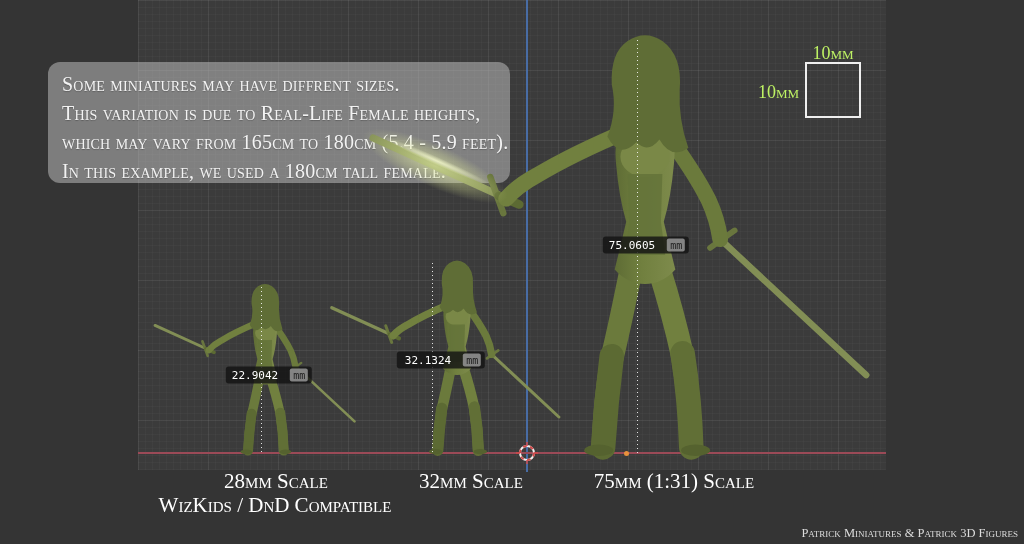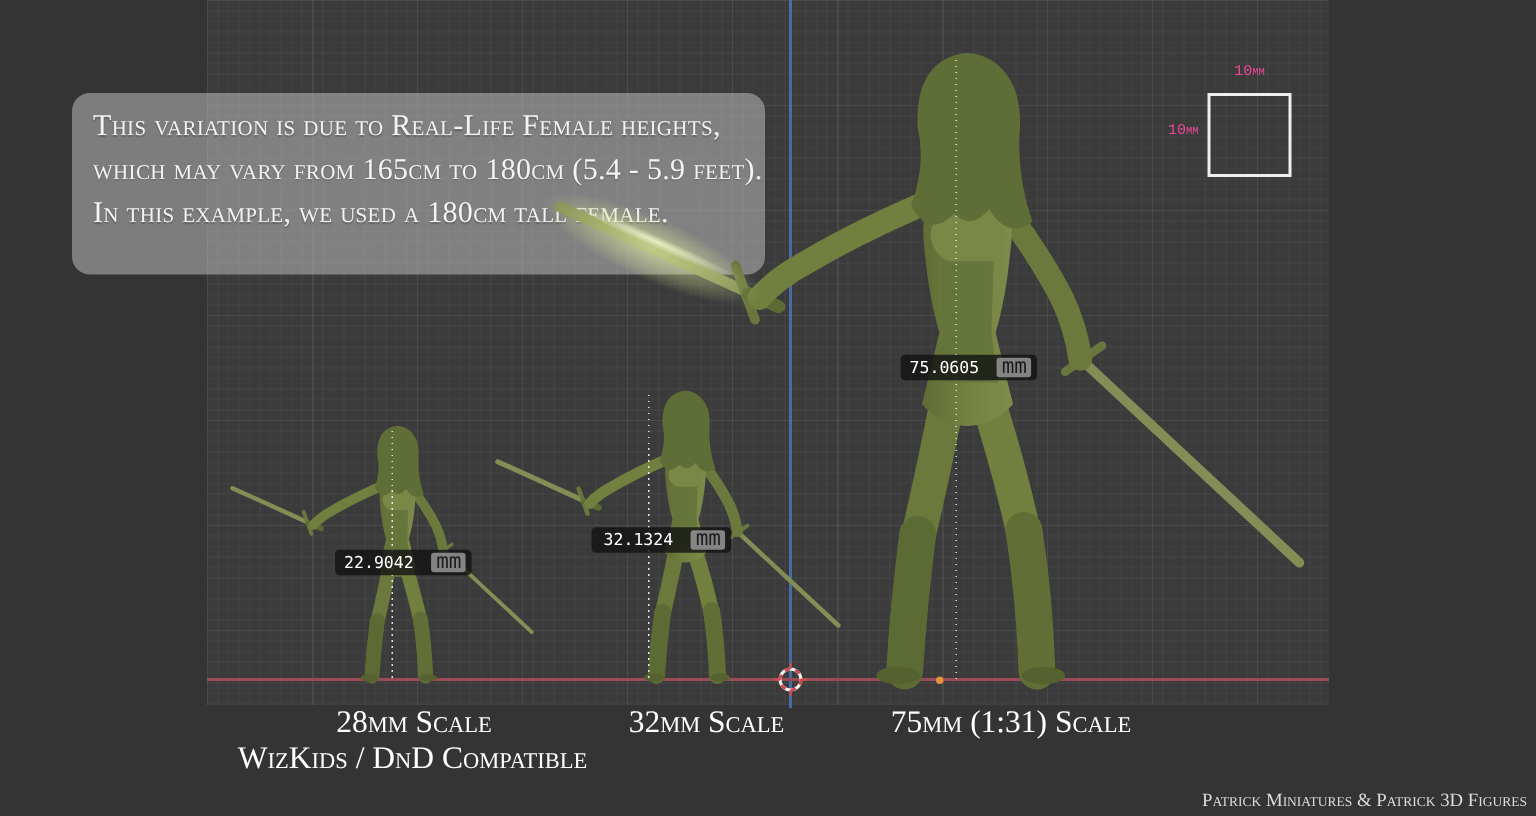--- a/index.html
+++ b/index.html
@@ -61,28 +61,28 @@
   .measure-label {
     position:absolute; transform:translate(-50%,-50%);
     font-family:"DejaVu Sans Mono", monospace;
     font-size:11px; line-height:13px; color:#fff;
     background:rgba(20,20,20,0.82);
     padding:2px 4px 2px 6px; border-radius:3px;
     white-space:nowrap;
   }
   .measure-label .unit {
     display:inline-block; background:rgba(150,150,150,0.85); color:#1d1d1d;
-    border-radius:2px; padding:0 3px; margin-left:12px; font-size:14px;
+    border-radius:2px; padding:0 3px; margin-left:12px; font-size:10px;
   }
   .lbl-28 { left:269px; top:375px; }
   .lbl-32 { left:441px; top:360px;padding-left:8px; }
   .lbl-75 { left:646px; top:245px; }
   
   .ref-square { position:absolute; left:805px; top:62px; width:56px; height:56px; border:2px solid #efefef; }
-  .ref-label { position:absolute; font-variant:small-caps; font-size:10px; color:#ec4899; white-space:nowrap;font-family:Liberation Mono, monospace; }
+  .ref-label { position:absolute; font-variant:small-caps; font-size:18px; color:#bef264; white-space:nowrap; }
   .ref-top  { left:833px; top:43px; transform:translateX(-50%); }
   .ref-side { left:802px; top:82px; transform:translateX(-100%); padding-right:3px; }
   
   .scale-label {
     position:absolute; transform:translateX(-50%);
     font-variant:small-caps; font-size:21px; color:#ffffff; white-space:nowrap;
   }
   .sl-28  { left:276px; top:469px; }
   .sl-sub { left:275px; top:493px;text-align:right; }
   .sl-32  { left:471px; top:469px; }
@@ -98,20 +98,21 @@
 </head>
 <body>
 
 <div class="viewport"></div>
 
 <div class="z-axis"></div>
 <div class="x-axis"></div>
 <div class="origin-dot"></div>
 
 <div class="info-box">
+  <div>Some miniatures may have diffrent sizes.</div>
   <div>This variation is due to Real-Life Female heights,</div>
   <div>which may vary from 165cm to 180cm (5.4 - 5.9 feet).</div>
   <div>In this example, we used a 180cm tall female.</div>
 </div>
 
 <svg class="figures" viewBox="0 0 1024 544" xmlns="http://www.w3.org/2000/svg" xmlns:xlink="http://www.w3.org/1999/xlink">
   <defs>
     <linearGradient id="bodyGrad" x1="0" y1="0" x2="1" y2="0">
       <stop offset="0" stop-color="#5e6c35"></stop>
       <stop offset="0.45" stop-color="#71803f"></stop>

